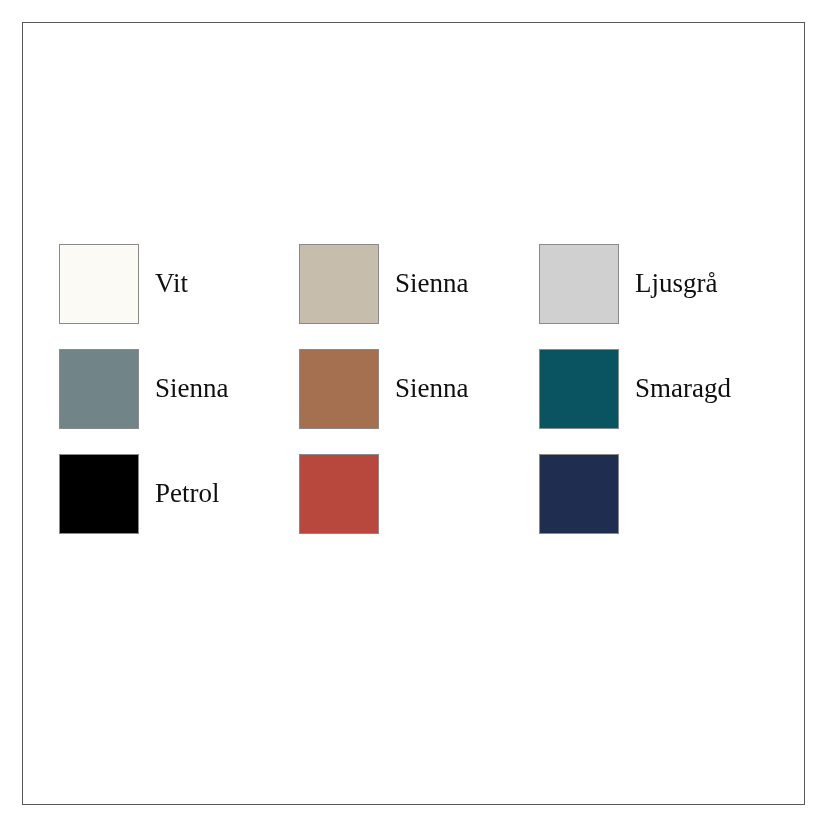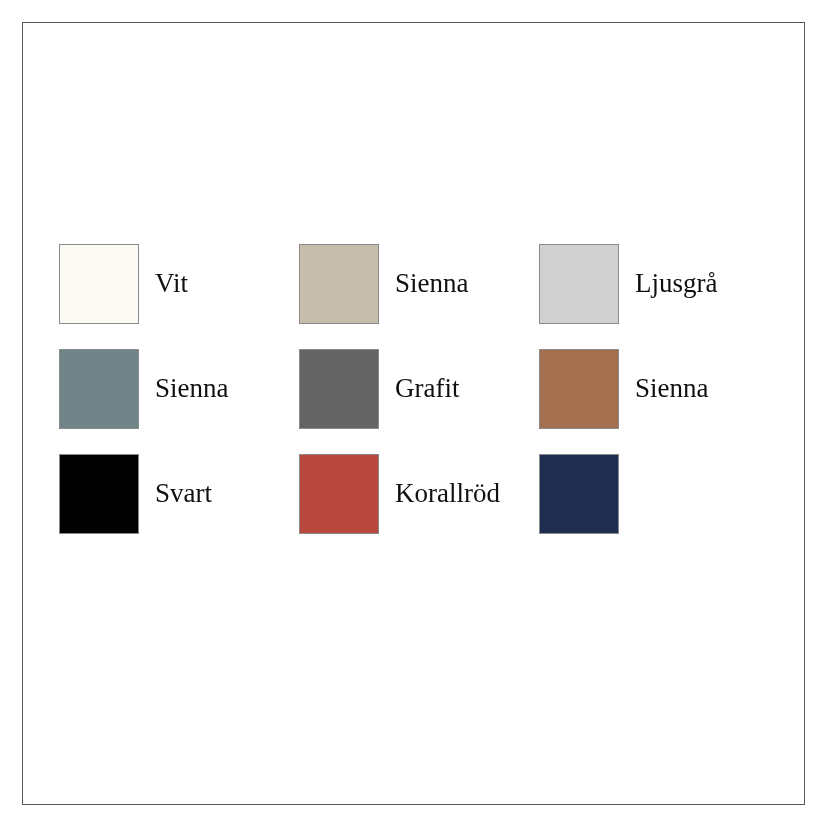--- a/index.html
+++ b/index.html
@@ -87,33 +87,32 @@
         </div>
         <div class="swatch-row">
           <div class="swatch-chip" style="background-color: rgb(208, 208, 208); border-color: rgb(138, 138, 138);"></div>
           <span class="swatch-label">Ljusgrå</span>
         </div>
         <div class="swatch-row">
           <div class="swatch-chip" style="background-color: rgb(113, 132, 135); border-color: rgb(138, 138, 138);"></div>
           <span class="swatch-label">Sienna</span>
         </div>
         <div class="swatch-row">
-          <div class="swatch-chip" style="background-color: rgb(100, 100, 100); border-color: rgb(138, 138, 138);"></div>
-          <span class="swatch-label">Grafit</span>
-        </div>
-        <div class="swatch-row">
           <div class="swatch-chip" style="background-color: rgb(165, 112, 79); border-color: rgb(138, 138, 138);"></div>
           <span class="swatch-label">Sienna</span>
         </div>
         <div class="swatch-row">
+          <div class="swatch-chip" style="background-color: rgb(10, 84, 97); border-color: rgb(138, 138, 138);"></div>
+          <span class="swatch-label">Smaragd</span>
+        </div>
+        <div class="swatch-row">
           <div class="swatch-chip" style="background-color: rgb(0, 0, 0); border-color: rgb(138, 138, 138);"></div>
-          <span class="swatch-label">Svart</span>
+          <span class="swatch-label">Petrol</span>
         </div>
         <div class="swatch-row">
           <div class="swatch-chip" style="background-color: rgb(184, 72, 62); border-color: rgb(138, 138, 138);"></div>
-          <span class="swatch-label">Korallröd</span>
         </div>
         <div class="swatch-row">
           <div class="swatch-chip" style="background-color: rgb(30, 45, 80); border-color: rgb(138, 138, 138);"></div>
         </div>
       </div>
   </div>
 </div>
 
 </body></html>

